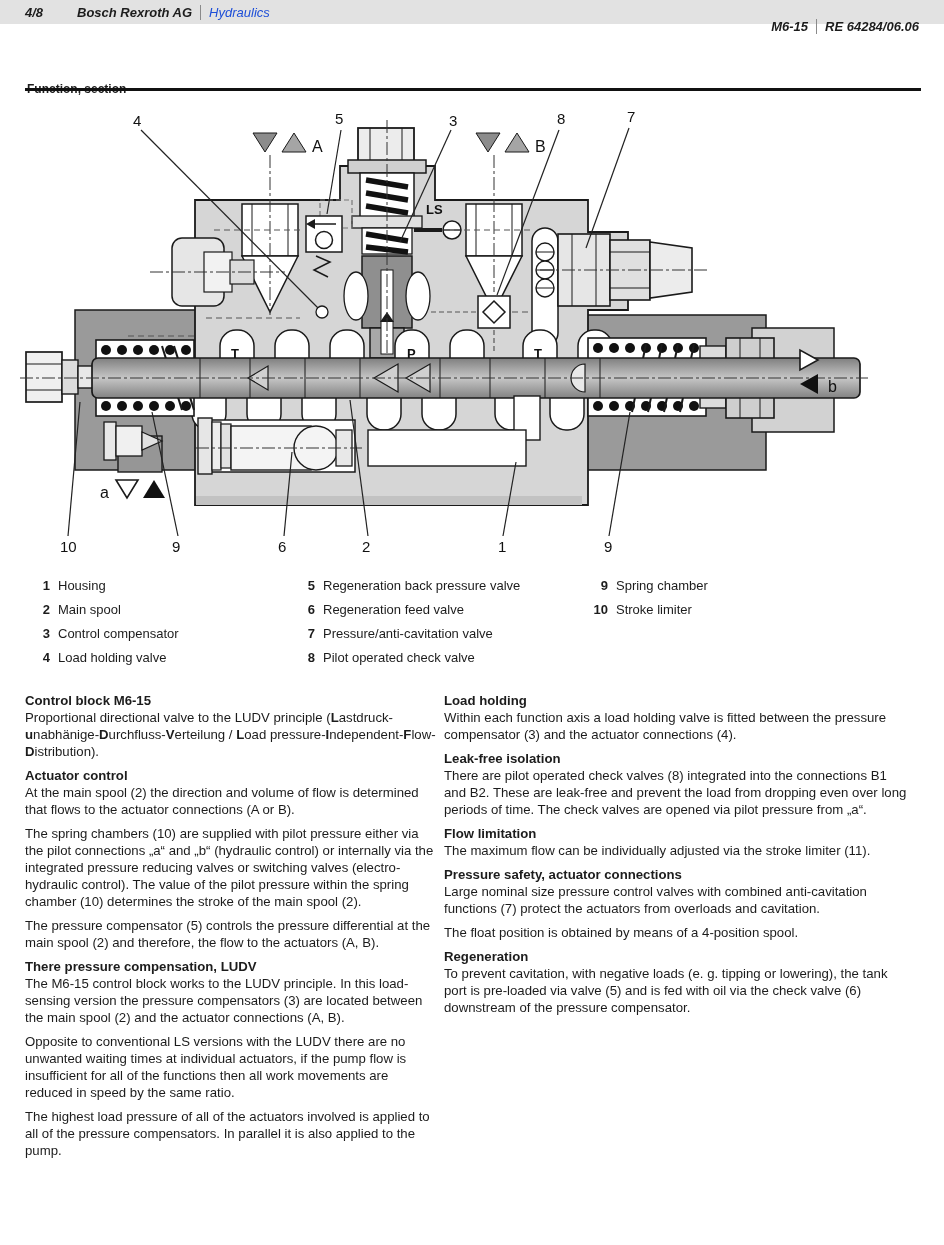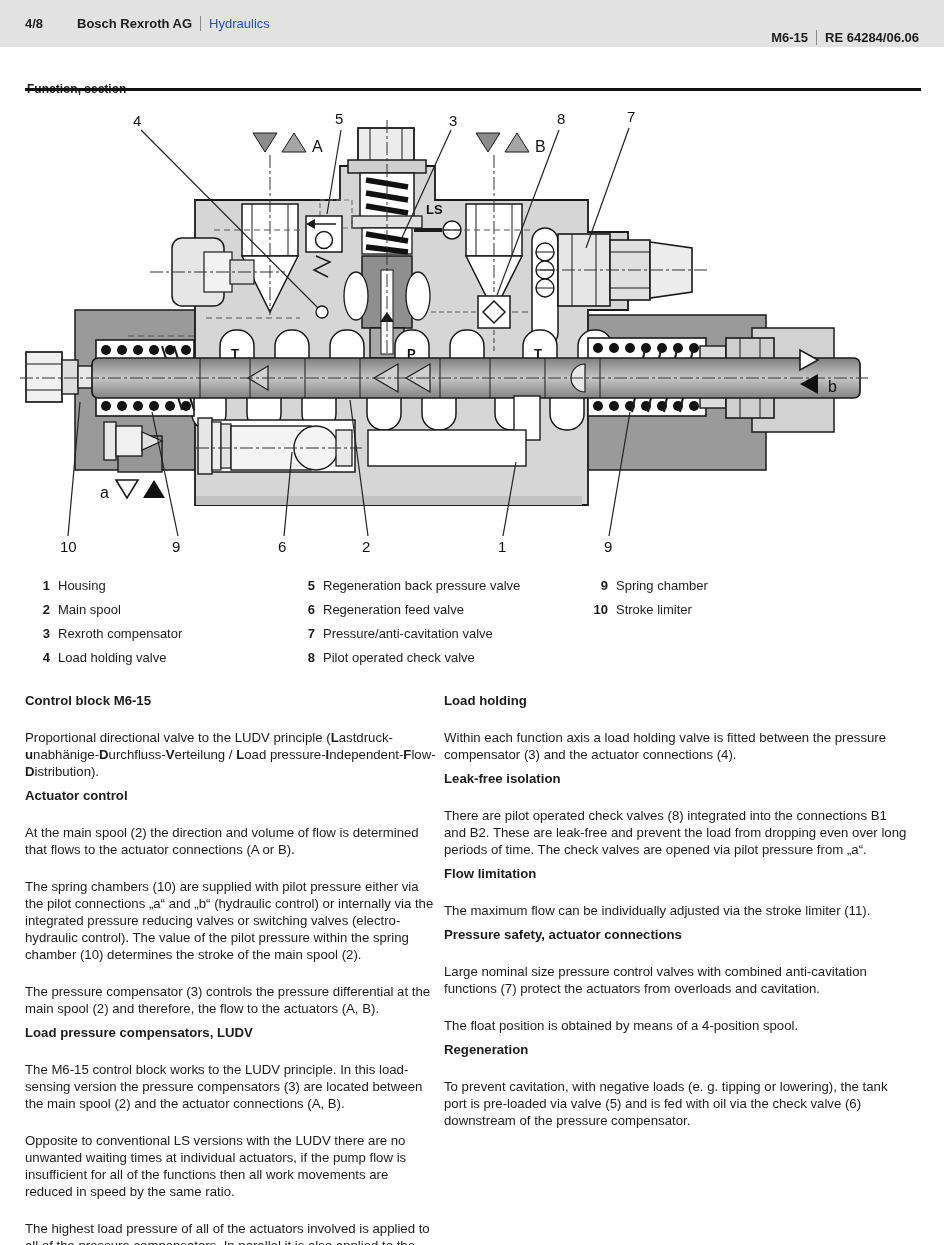--- a/index.html
+++ b/index.html
@@ -1,21 +1,21 @@
 <!DOCTYPE html>
 <html><head>
 <meta charset="utf-8">
 <style>
   html,body{margin:0;padding:0;background:#fff;}
   body{width:944px;height:1245px;position:relative;overflow:hidden;
        font-family:"Liberation Sans","DejaVu Sans",sans-serif;color:#1c1c1c;
        -webkit-font-smoothing:antialiased;}
   
-  .hdr{position:absolute;top:0;left:0;width:944px;height:47px;background:#e2e2e2;
-       display:flex;align-items:center;font-size:13px;}
+  .hdr{position:absolute;top:0;left:0;width:944px;height:24px;background:#e2e2e2;
+       display:flex;align-items:center;font-size:13px;font-style:italic;}
   .hdr .pg{font-weight:bold;margin-left:25px;width:52px;}
   .hdr .co{font-weight:bold;}
   .hdr .sep{display:inline-block;width:1px;height:15px;background:#8a8a8a;margin:0 8px;}
   .hdr .div{color:#1d4ed8;}
   .hdr .right{margin-left:auto;margin-right:25px;display:flex;align-items:center;margin-top:28px;}
   .hdr .model,.hdr .doc{font-weight:bold;}
   
   .title{position:absolute;left:27px;top:82px;font-size:12px;font-weight:bold;}
   .rule{position:absolute;left:25px;top:88px;width:896px;height:3px;background:#111;}
   
@@ -23,21 +23,21 @@
   .dtxt{font-family:"Liberation Sans","DejaVu Sans",sans-serif;fill:#111;}
   
   .legend{position:absolute;left:0;top:568px;width:944px;font-size:13px;}
   .leg-item{position:absolute;display:flex;white-space:nowrap;}
   .leg-item .n{font-weight:bold;width:20px;text-align:right;margin-right:8px;}
   
   .col{position:absolute;font-size:13.2px;line-height:17px;}
   .col-left{left:25px;top:692px;width:412px;}
   .col-right{left:444px;top:692px;width:464px;}
   .col .h{font-weight:bold;margin-top:3px;}
-  .col .p{margin-bottom:7px;margin-top:20px;}
+  .col .p{margin-bottom:7px;}
   .col .h:first-child{margin-top:0;}
 </style>
 </head>
 <body>
 
 <div class="hdr">
   <span class="pg">4/8</span>
   <span class="co">Bosch Rexroth AG</span>
   <span class="sep"></span>
   <span class="div">Hydraulics</span>
@@ -328,21 +328,21 @@
   <div class="leg-item" style="left:30px;top:10px;">
       <span class="n">1</span>
       <span>Housing</span>
     </div>
   <div class="leg-item" style="left:30px;top:34px;">
       <span class="n">2</span>
       <span>Main spool</span>
     </div>
   <div class="leg-item" style="left:30px;top:58px;">
       <span class="n">3</span>
-      <span>Rexroth compensator</span>
+      <span>Control compensator</span>
     </div>
   <div class="leg-item" style="left:30px;top:82px;">
       <span class="n">4</span>
       <span>Load holding valve</span>
     </div>
   <div class="leg-item" style="left:295px;top:10px;">
       <span class="n">5</span>
       <span>Regeneration back pressure valve</span>
     </div>
   <div class="leg-item" style="left:295px;top:34px;">
@@ -366,22 +366,22 @@
       <span>Stroke limiter</span>
     </div>
 </div>
 
 <div class="col col-left">
   <div class="h">Control block M6-15</div>
   <div class="p">Proportional directional valve to the LUDV principle (<b>L</b>astdruck-<b>u</b>nabhänige-<b>D</b>urchfluss-<b>V</b>erteilung / <b>L</b>oad pressure-<b>I</b>ndependent-<b>F</b>low-<b>D</b>istribution).</div>
   <div class="h">Actuator control</div>
   <div class="p">At the main spool (2) the direction and volume of flow is determined that flows to the actuator connections  (A or B).</div>
   <div class="p">The spring chambers (10) are supplied with pilot pressure either via the pilot connections „a“ and „b“ (hydraulic control) or internally via the integrated pressure reducing valves or switching valves (electro-hydraulic control). The value of the pilot pressure within the spring chamber (10) determines the stroke of the main spool (2).</div>
-  <div class="p">The pressure compensator (3) controls the pressure differential at the main spool (2) and therefore, the flow to the actuators (A, B).</div>
-  <div class="h">Load pressure compensators, LUDV</div>
+  <div class="p">The pressure compensator (5) controls the pressure differential at the main spool (2) and therefore, the flow to the actuators (A, B).</div>
+  <div class="h">There pressure compensation, LUDV</div>
   <div class="p">The M6-15 control block works to the LUDV principle. In this load-sensing version the pressure compensators (3) are located between the main spool (2) and the actuator connections (A, B).</div>
   <div class="p">Opposite to conventional LS versions with the  LUDV there are no unwanted waiting times at individual actuators, if the pump flow is insufficient for all of the functions then all work movements are reduced in speed by the same ratio.</div>
   <div class="p">The highest load pressure of all of the actuators involved is applied to all of the pressure compensators. In parallel it is also applied to the pump.</div>
 </div>
 
 <div class="col col-right">
   <div class="h">Load holding</div>
   <div class="p">Within each function axis a load holding valve is fitted between the pressure compensator (3) and the actuator connections (4).</div>
   <div class="h">Leak-free isolation</div>
   <div class="p">There are pilot operated check valves (8) integrated into the connections B1 and B2. These are leak-free and prevent the load from dropping even over long periods of time. The check valves are opened via pilot pressure from „a“.</div>

